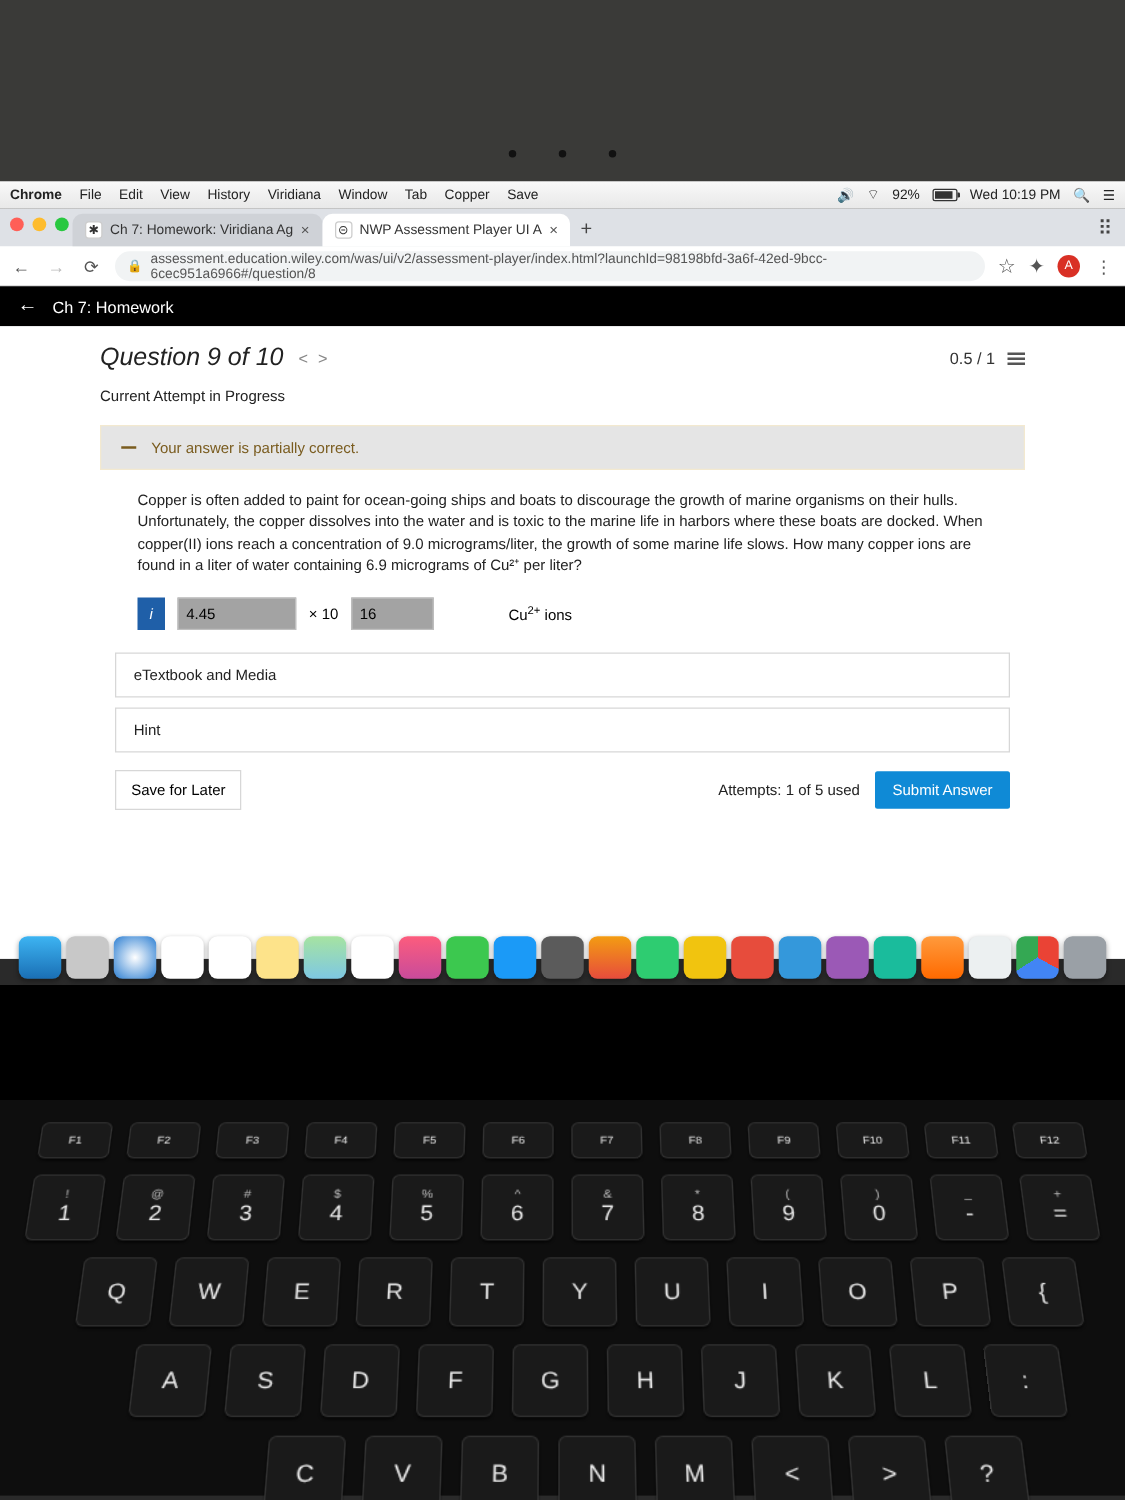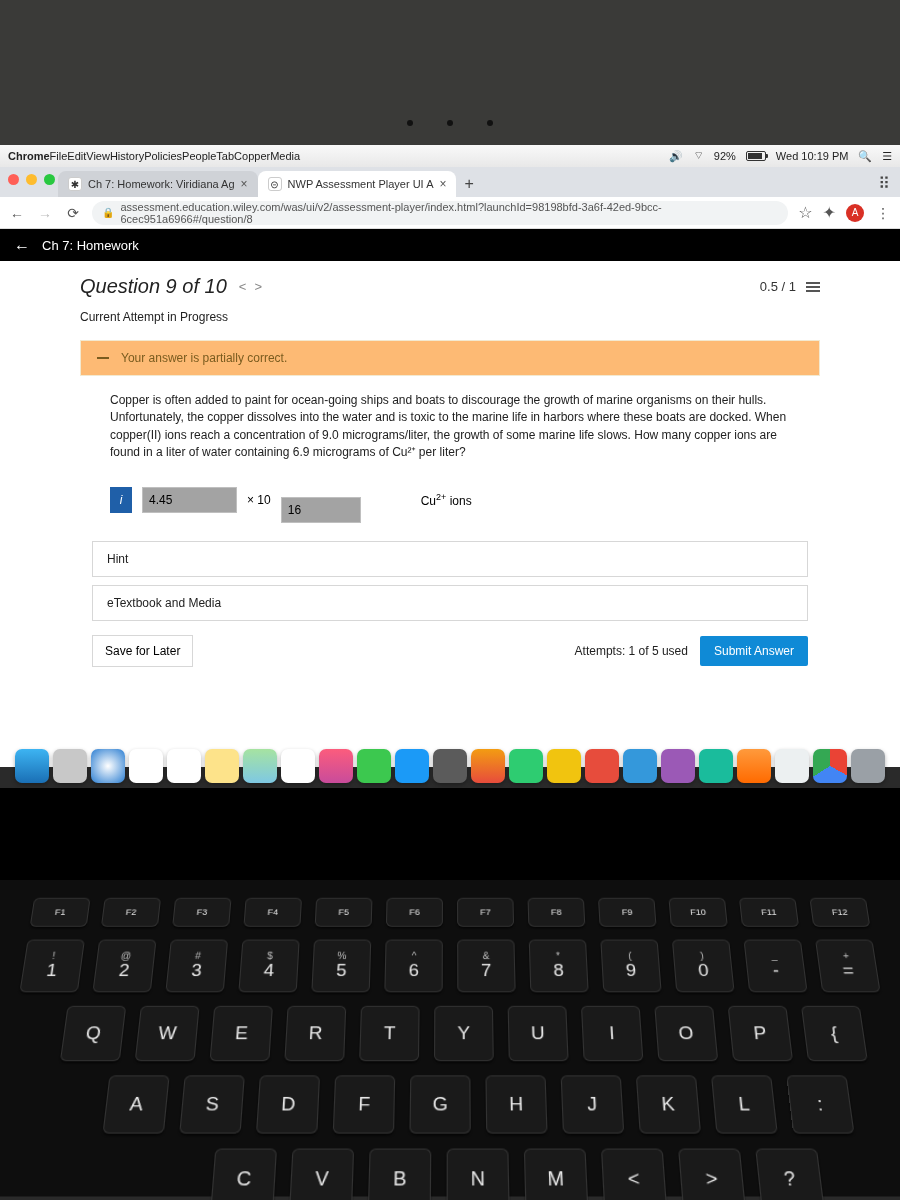--- a/index.html
+++ b/index.html
@@ -1,20 +1,20 @@
 <!DOCTYPE html>
 <html><head>
 <meta charset="utf-8">
 <style>
   * { box-sizing: border-box; margin: 0; padding: 0; font-family: -apple-system, BlinkMacSystemFont, "Segoe UI", Arial, sans-serif; }
   body { width: 900px; height: 1200px; background: #2a2a2a; overflow: hidden; position: relative; }
 
   
   .mac-menubar { position: absolute; top: 145px; left: 0; right: 0; height: 22px; background: linear-gradient(#f9f9f9,#e8e8e8); display: flex; align-items: center; font-size: 11px; padding: 0 8px; color: #222; z-index: 10; }
-  .mac-menubar .menu-items { display: flex; gap: 0; }
+  .mac-menubar .menu-items { display: flex; gap: 14px; }
   .mac-menubar .status { margin-left: auto; display: flex; align-items: center; gap: 10px; }
   .battery-icon { display: inline-block; width: 20px; height: 10px; border: 1px solid #333; border-radius: 2px; position: relative; }
   .battery-icon::after { content:""; position:absolute; right:-3px; top:2px; width:2px; height:4px; background:#333; border-radius:0 1px 1px 0; }
   .battery-fill { position:absolute; left:1px; top:1px; bottom:1px; width:80%; background:#333; }
 
   
   .chrome { position: absolute; top: 167px; left: 0; right: 0; height: 600px; background: #dee1e6; }
   .traffic-lights { position:absolute; top:7px; left:8px; display:flex; gap:7px; }
   .dot { width:11px; height:11px; border-radius:50%; }
   .dot.red{background:#ff5f57;} .dot.yellow{background:#febc2e;} .dot.green{background:#28c840;}
@@ -45,21 +45,21 @@
   .q-title { font-size:20px; color:#222;font-style:italic; }
   .q-nav { color:#888; font-size:13px; display:flex; gap:8px; }
   .q-score { margin-left:auto; font-size:13px; color:#333; display:flex; align-items:center; gap:10px; }
   .hamburger { display:inline-flex; flex-direction:column; gap:2px; }
   .hamburger span{ width:14px; height:2px; background:#555; }
 
   .links { margin-top:12px; font-size:12px; }
   .link { color:#1a5aa8; margin-bottom:3px; }
   .curr { color:#222; margin-top:2px; }
 
-  .banner { margin-top:16px; background:#fdba74; border:1px solid #f3e9d0; padding:10px 16px; font-size:12px; color:#7a5c1f; display:flex; align-items:center; gap:12px; }
+  .banner { margin-top:16px; background:#e5e5e5; border:1px solid #f3e9d0; padding:10px 16px; font-size:12px; color:#7a5c1f; display:flex; align-items:center; gap:12px; }
   .banner .dash { width:12px; height:2px; background:#7a5c1f; }
 
   .prompt { margin:16px 30px 0; font-size:12px; color:#222; line-height:1.45; }
 
   .answer-row { margin:16px 30px 0; display:flex; align-items:center; gap:10px; font-size:12px; }
   .info-box { width:22px; height:26px; background:#1f5fa8; color:#fff; display:flex; align-items:center; justify-content:center; font-style:italic; font-size:12px; }
   .input { border:1px solid #bfbfbf; height:26px; padding:0 6px; font-size:12px; width:100px; background:#a3a3a3; }
   .input.wide{width:95px;}
   .times { font-size:12px; }
   .unit sup{font-size:9px;}
@@ -97,25 +97,25 @@
 <div class="above-screen"></div>
 <div class="camera"></div>
 
 <div class="mac-menubar">
   <div class="menu-items">
     <strong>Chrome</strong>
     <span>File</span>
     <span>Edit</span>
     <span>View</span>
     <span>History</span>
-    <span>Policies</span>
-    <span>People</span>
+    <span>Viridiana</span>
+    <span>Window</span>
     <span>Tab</span>
     <span>Copper</span>
-    <span>Media</span>
+    <span>Save</span>
   </div>
   <div class="status">
     <span>🔊</span>
     <span>⌔</span>
     <span>92%</span>
     <span class="battery-icon">
         <span class="battery-fill"></span>
       </span>
     <span>Wed 10:19 PM</span>
     <span>🔍</span>
@@ -190,27 +190,27 @@
       <span class="dash"></span>
       <span>Your answer is partially correct.</span>
     </div>
 
     <div class="prompt">Copper is often added to paint for ocean-going ships and boats to discourage the growth of marine organisms on their hulls. Unfortunately, the copper dissolves into the water and is toxic to the marine life in harbors where these boats are docked. When copper(II) ions reach a concentration of 9.0 micrograms/liter, the growth of some marine life slows. How many copper ions are found in a liter of water containing 6.9 micrograms of Cu²⁺ per liter?</div>
 
     <div class="answer-row">
       <div class="info-box">i</div>
       <input class="input wide" value="4.45" style="">
       <span class="times">× 10</span>
-      <input class="input" style="width: 80px; margin-top: 19px;" value="16">
+      <input class="input" style="width: 66px;" value="16">
       <span style="width:40px"></span>
       <span class="unit">Cu<sup>2+</sup> ions</span>
     </div>
 
+    <div class="panel">eTextbook and Media</div>
     <div class="panel">Hint</div>
-    <div class="panel">eTextbook and Media</div>
 
     <div class="footer-row">
       <button class="save">Save for Later</button>
       <span class="attempts">Attempts: 1 of 5 used</span>
       <button class="submit">Submit Answer</button>
     </div>
   </div>
 </div>
 
 <div class="dock">

